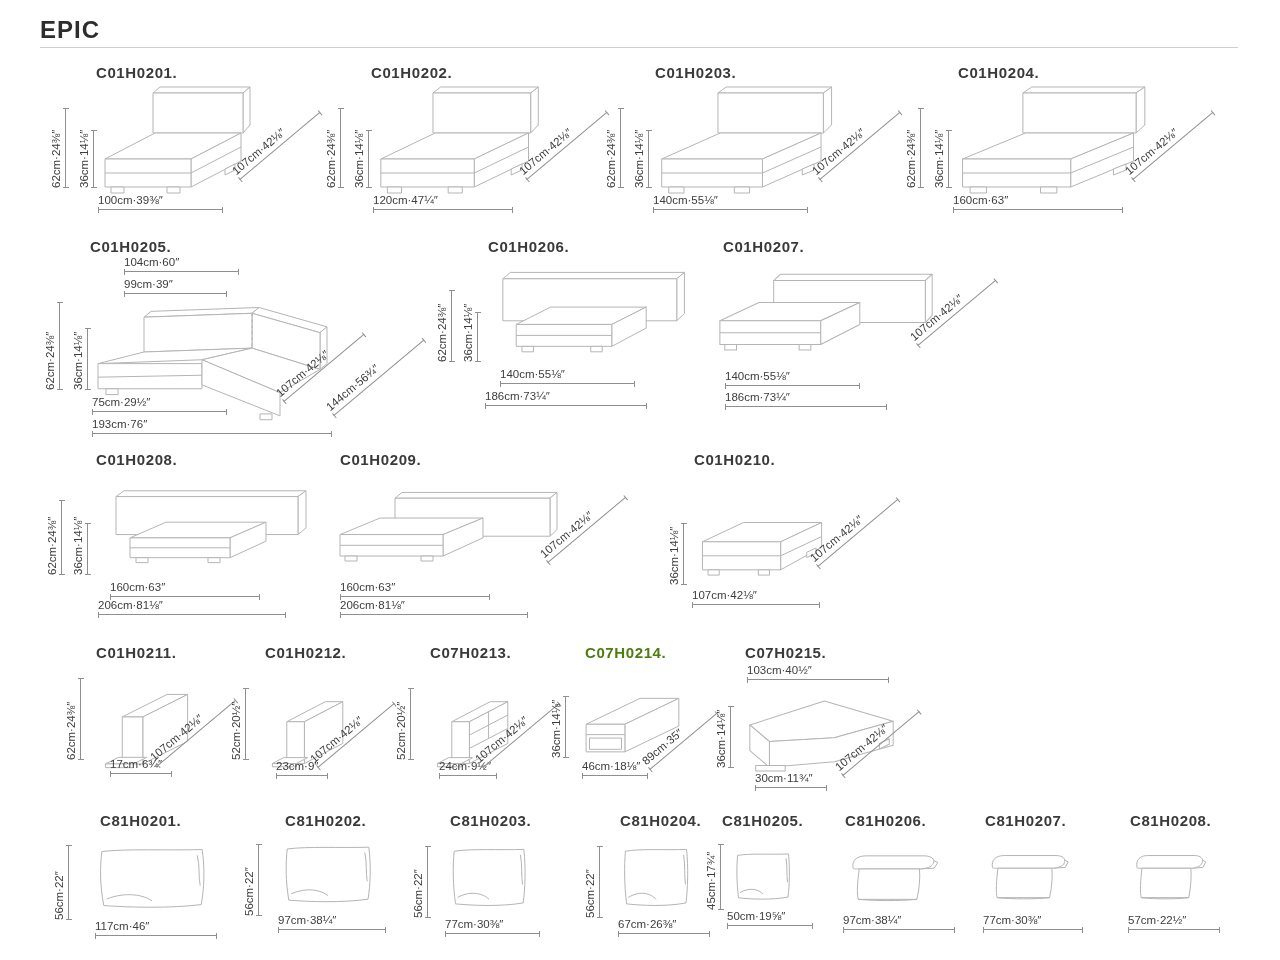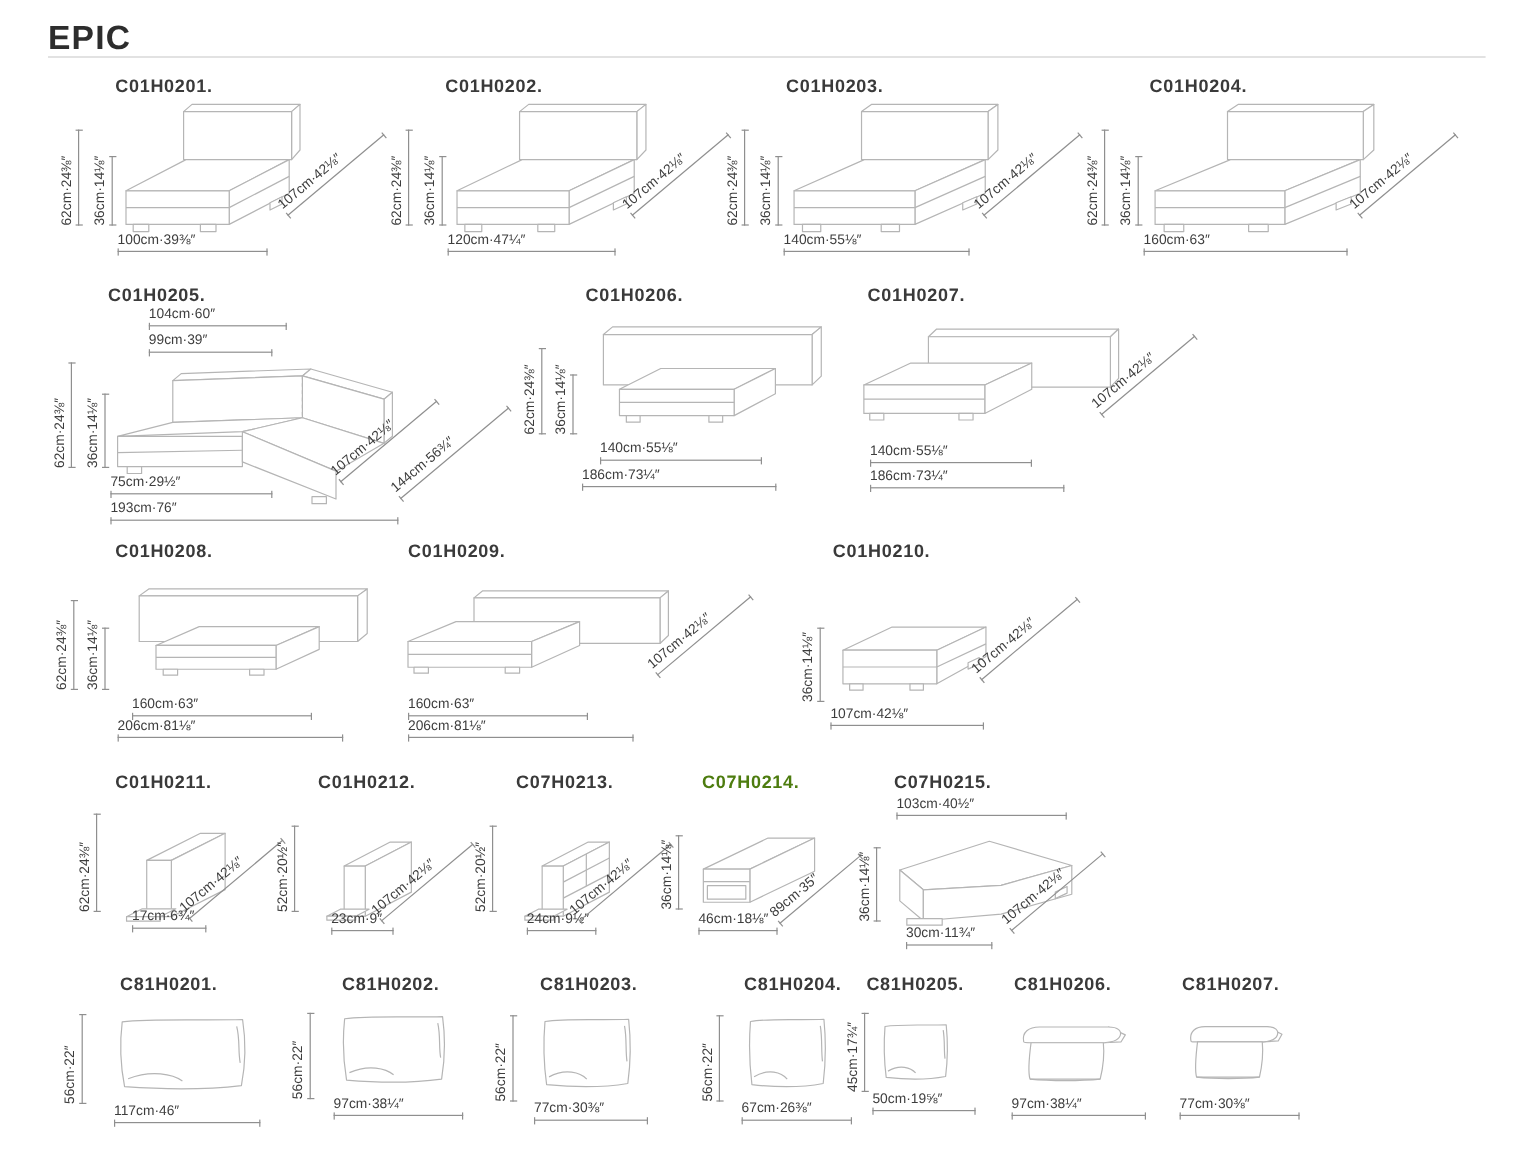--- a/index.html
+++ b/index.html
@@ -1,18 +1,18 @@
 <!DOCTYPE html>
 <html><head>
 <meta charset="utf-8">
 <style>
   html,body{margin:0;padding:0;background:#fff;}
   body{width:1280px;height:960px;position:relative;font-family:"Liberation Sans",sans-serif;overflow:hidden;}
   .sheet{position:absolute;inset:0;}
-  .page-title{position:absolute;left:40px;top:16px;font-size:28px;font-weight:bold;color:#2d2d2d;letter-spacing:1px;margin:0;}
+  .page-title{position:absolute;left:40px;top:16px;font-size:24px;font-weight:bold;color:#2d2d2d;letter-spacing:1px;margin:0;}
   .rule{position:absolute;left:40px;right:42px;top:47px;border-top:1px solid #cfcfcf;height:0;}
   .module{position:absolute;}
   .code{position:absolute;font-size:15px;font-weight:bold;color:#3a3a3a;letter-spacing:.6px;white-space:nowrap;}
   .code.em{color:#4d7c0f;}
   .dim{position:absolute;color:#3d3d3d;font-size:11.5px;line-height:13px;white-space:nowrap;text-align:left;}
   .dim .line{margin-top:2px;height:0;border-top:1px solid #8f8f8f;position:relative;}
   .dim .line::before,.dim .line::after{content:"";position:absolute;top:-3px;width:1px;height:6px;background:#8f8f8f;}
   .dim .line::before{left:0;}
   .dim .line::after{right:0;}
   .dim.v{transform-origin:0 0;transform:rotate(-90deg);}
@@ -375,13 +375,23 @@
     <div class="code" style="left:10px;top:4px">C81H0207.</div>
     <svg class="draw" style="left:12px;top:38px;width:86px;height:62px" viewBox="0 0 110 78" preserveAspectRatio="none">
       <polygon points="88,12 104,20 100,27 84,28"></polygon>
       <path d="M7,27 C5,17 12,12 22,12 L88,12 C97,12 101,16 99,21 C97,26 90,28 80,28 L14,28 C9,28 7,28 7,27 Z"></path>
       <path d="M14,28 C12,44 11,58 13,65 L80,65 C83,52 84,38 83,28 Z"></path>
       <path class="nf" d="M13,65 C32,67 62,67 80,65"></path>
     </svg>
     <div class="dim" style="left:8px;top:106px;width:100px"><span>77cm·30⅜″</span><div class="line"></div></div>
   </div>
 
+  <div class="module" style="left:1120px;top:808px;width:120px;height:150px">
+    <div class="code" style="left:10px;top:4px">C81H0208.</div>
+    <svg class="draw" style="left:12px;top:38px;width:78px;height:62px" viewBox="0 0 110 78" preserveAspectRatio="none">
+      <polygon points="88,12 104,20 100,27 84,28"></polygon>
+      <path d="M7,27 C5,17 12,12 22,12 L88,12 C97,12 101,16 99,21 C97,26 90,28 80,28 L14,28 C9,28 7,28 7,27 Z"></path>
+      <path d="M14,28 C12,44 11,58 13,65 L80,65 C83,52 84,38 83,28 Z"></path>
+      <path class="nf" d="M13,65 C32,67 62,67 80,65"></path>
+    </svg>
+    <div class="dim" style="left:8px;top:106px;width:92px"><span>57cm·22½″</span><div class="line"></div></div>
+  </div>
 </div>
 
 </body></html>

